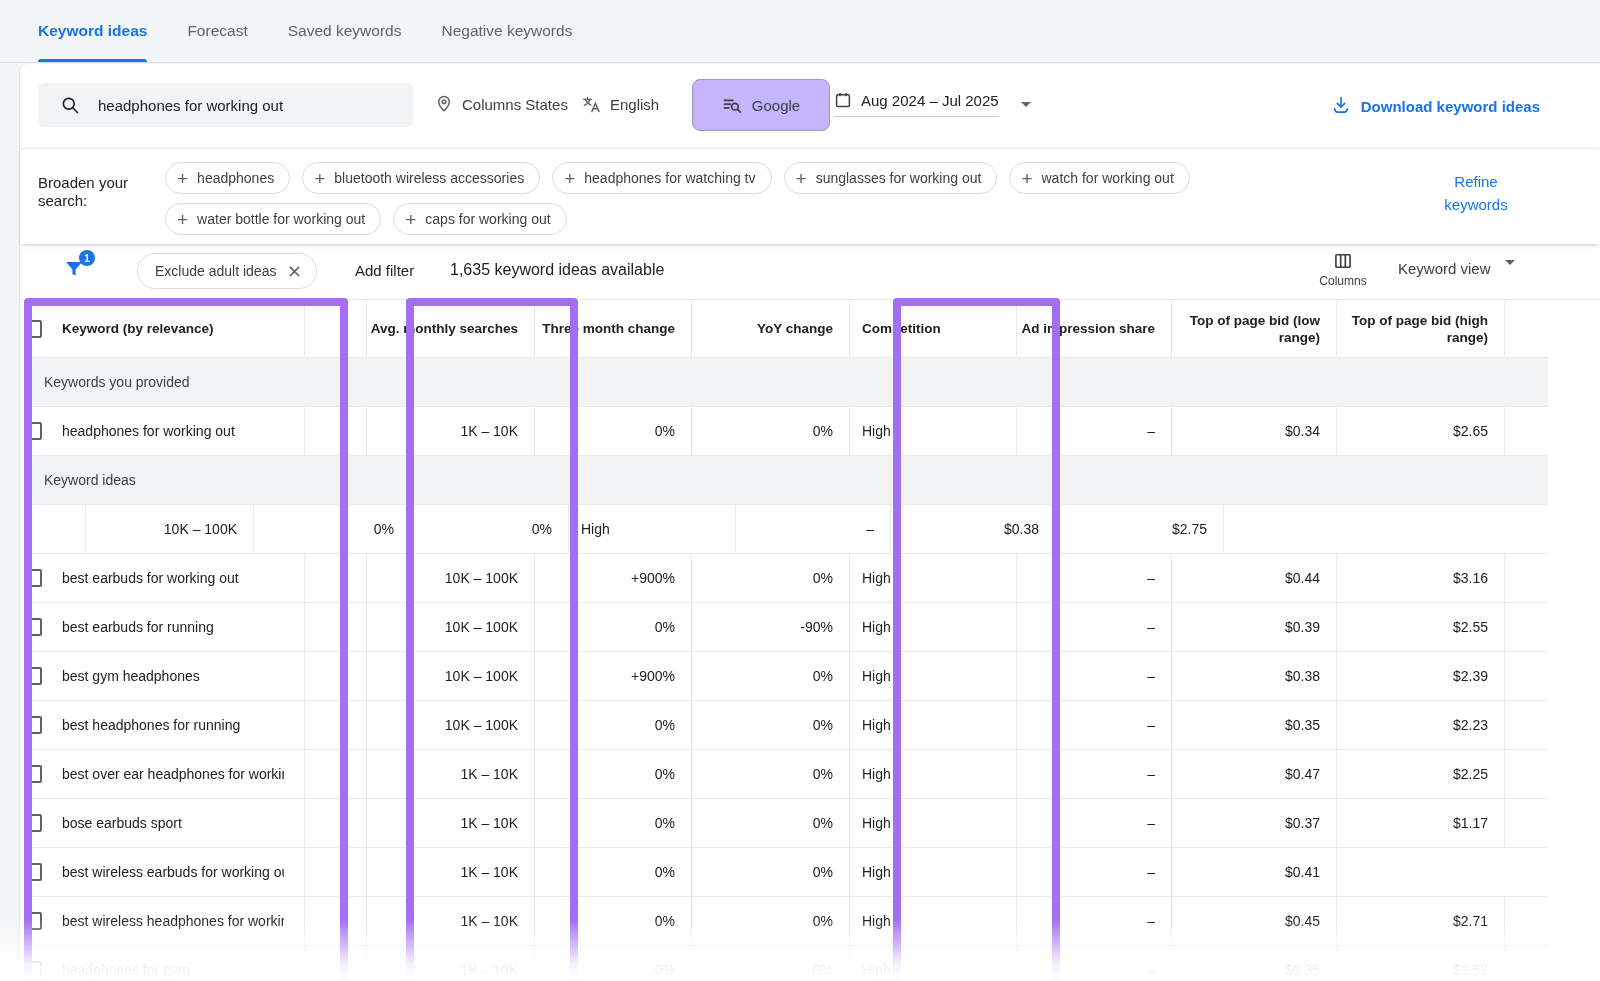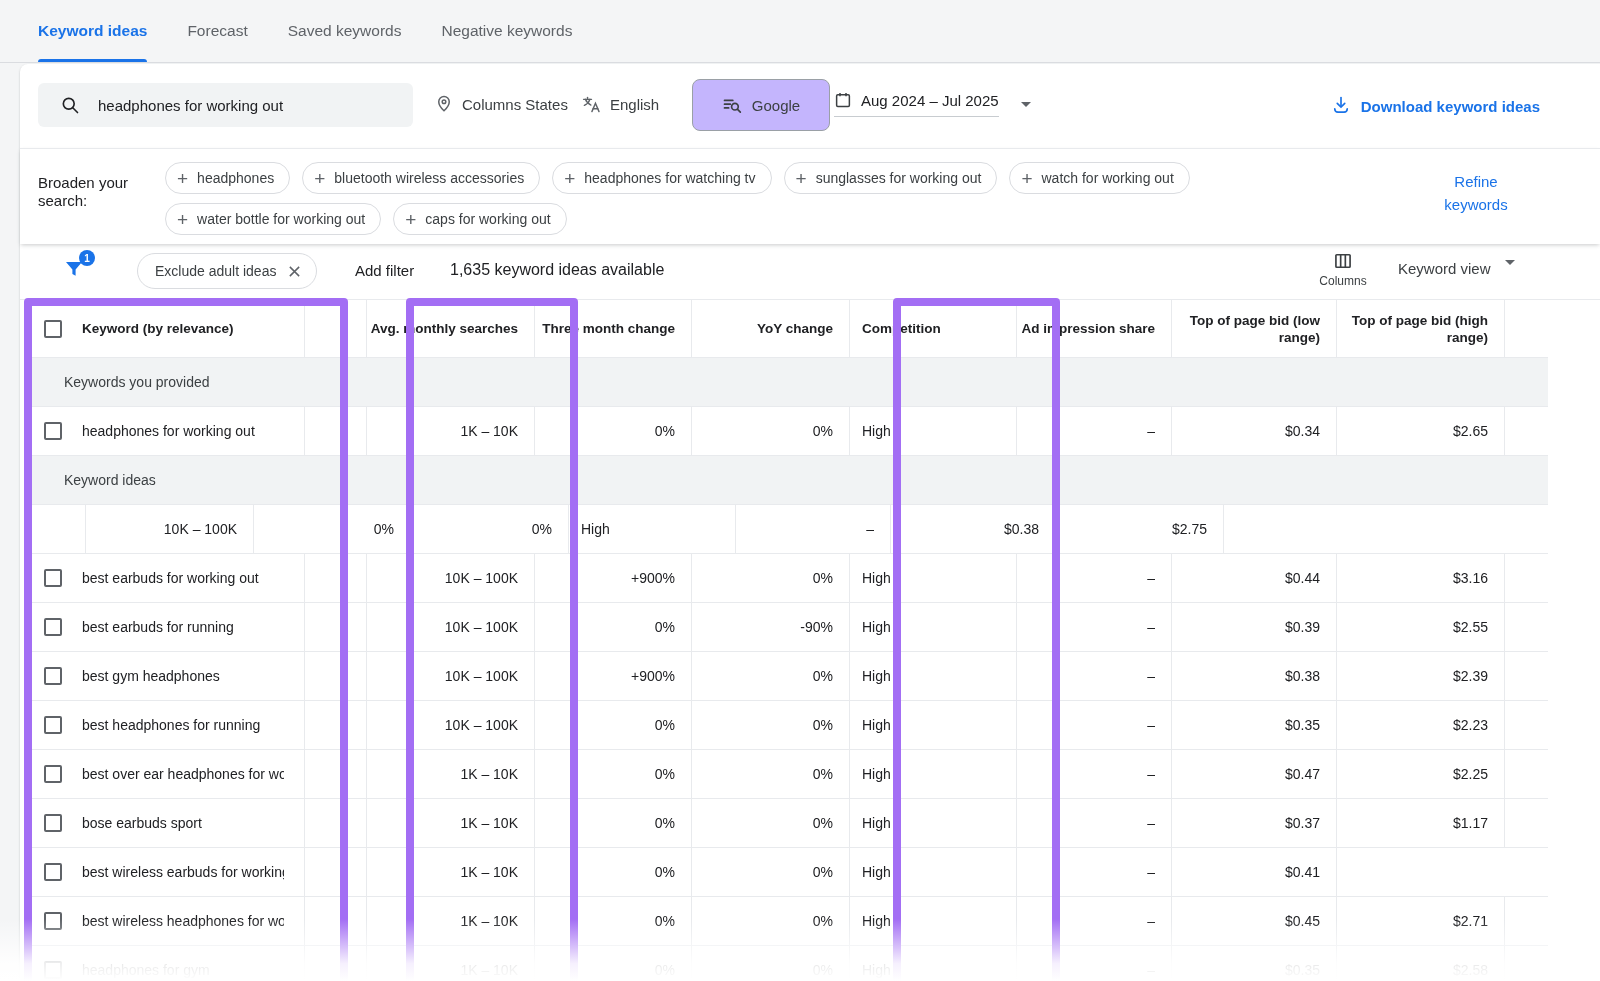--- a/index.html
+++ b/index.html
@@ -61,21 +61,21 @@
   .add-filter{position:absolute;left:335px;top:18px;font-size:15px;color:var(--text_primary);cursor:pointer}
   .results{position:absolute;left:430px;top:17px;font-size:16px;color:var(--text_primary)}
   .columns-btn{position:absolute;left:1295px;top:7px;width:56px;text-align:center;font-size:12px;color:var(--text_mid);cursor:pointer}
   .columns-btn svg{display:block;margin:0 auto 3px}
   .view-btn{position:absolute;left:1378px;top:16px;display:flex;align-items:flex-start;gap:14px;font-size:15px;color:var(--text_mid);cursor:pointer}
 
   
   .table{position:relative;margin-left:4px;width:1524px;font-size:14px;background:#fff}
   .thead{display:flex;height:57px;font-weight:700;font-size:13.5px;color:var(--text_primary)}
   .cell{height:100%;display:flex;align-items:center;box-sizing:border-box}
-  .c-kw{width:281px;gap:20px;padding-left:20px;border-right:1px solid var(--grid)}
+  .c-kw{width:281px;gap:20px;border-right:1px solid var(--grid)}
   .c-sp{width:62px;border-right:1px solid var(--grid)}
   .c-avg{width:168px;border-right:1px solid var(--grid)}
   .c-3m{width:157px;border-right:1px solid var(--grid)}
   .c-yoy{width:158px;border-right:1px solid var(--grid)}
   .c-comp{width:167px;padding-left:12px;border-right:1px solid var(--grid)}
   .c-ad{width:155px;border-right:1px solid var(--grid)}
   .c-low{width:165px;border-right:1px solid var(--grid)}
   .c-high{width:168px;border-right:1px solid var(--grid)}
   .num{justify-content:flex-end;padding-right:16px;text-align:right}
   .thead .num{line-height:17px}

